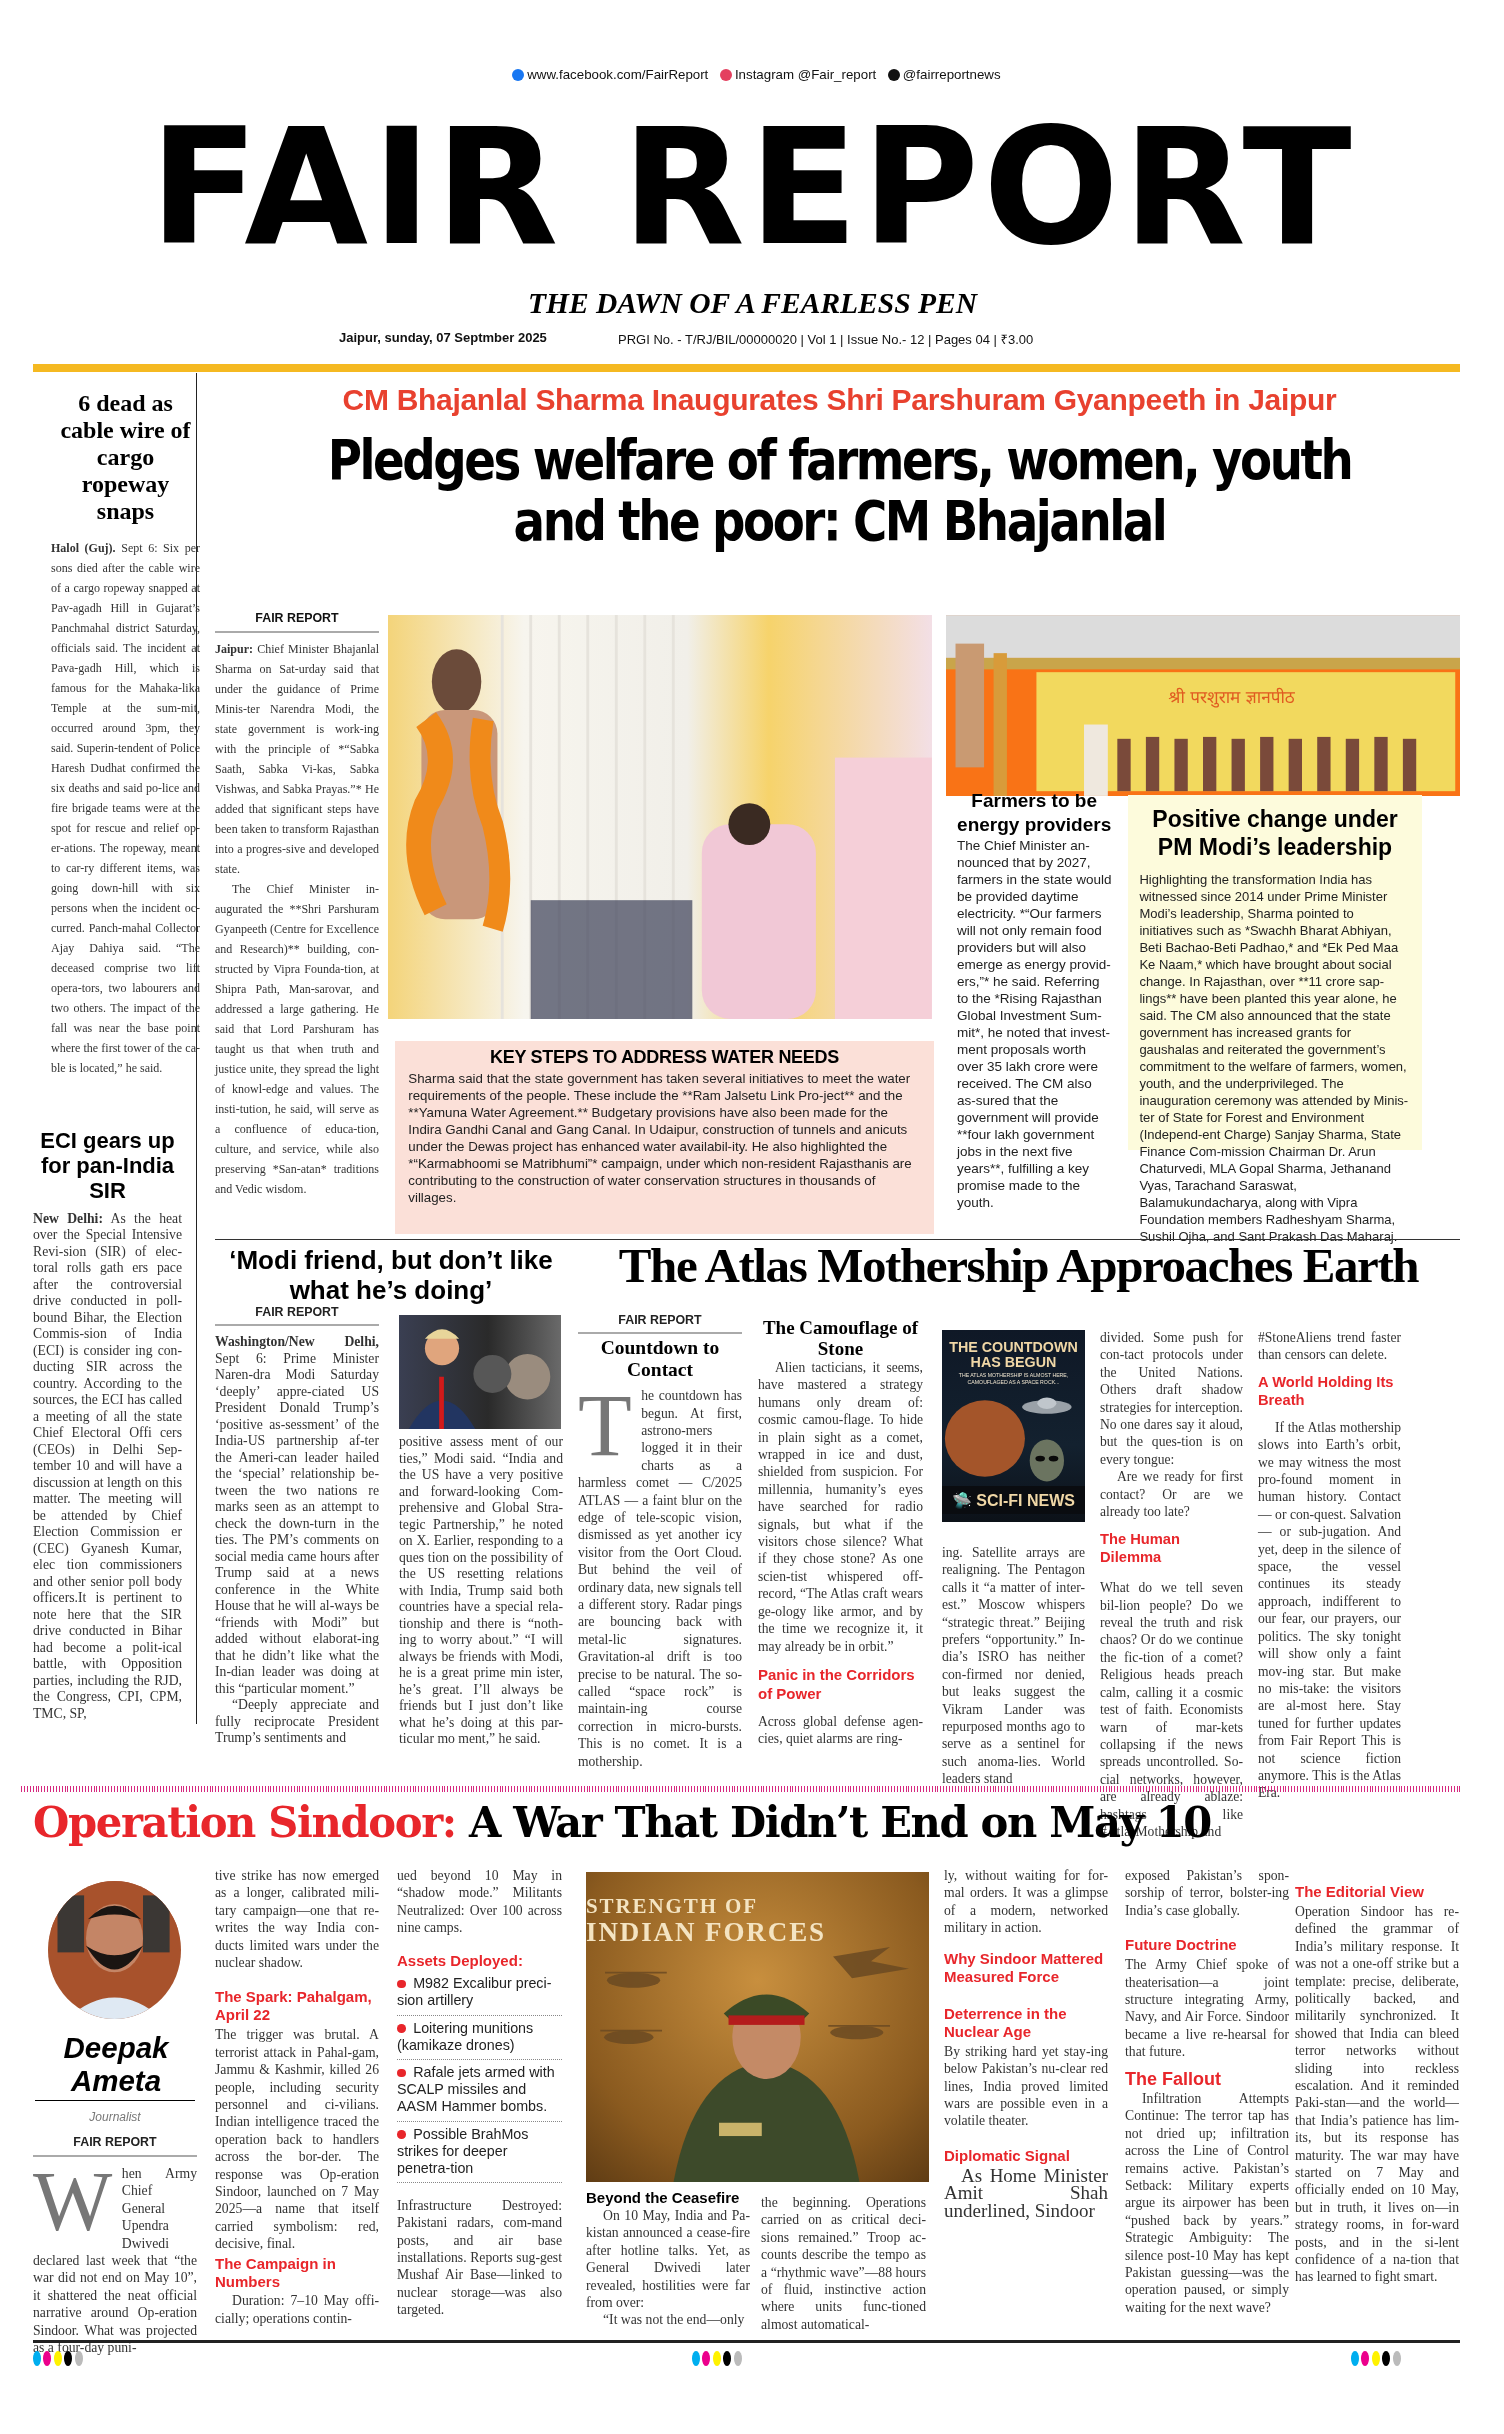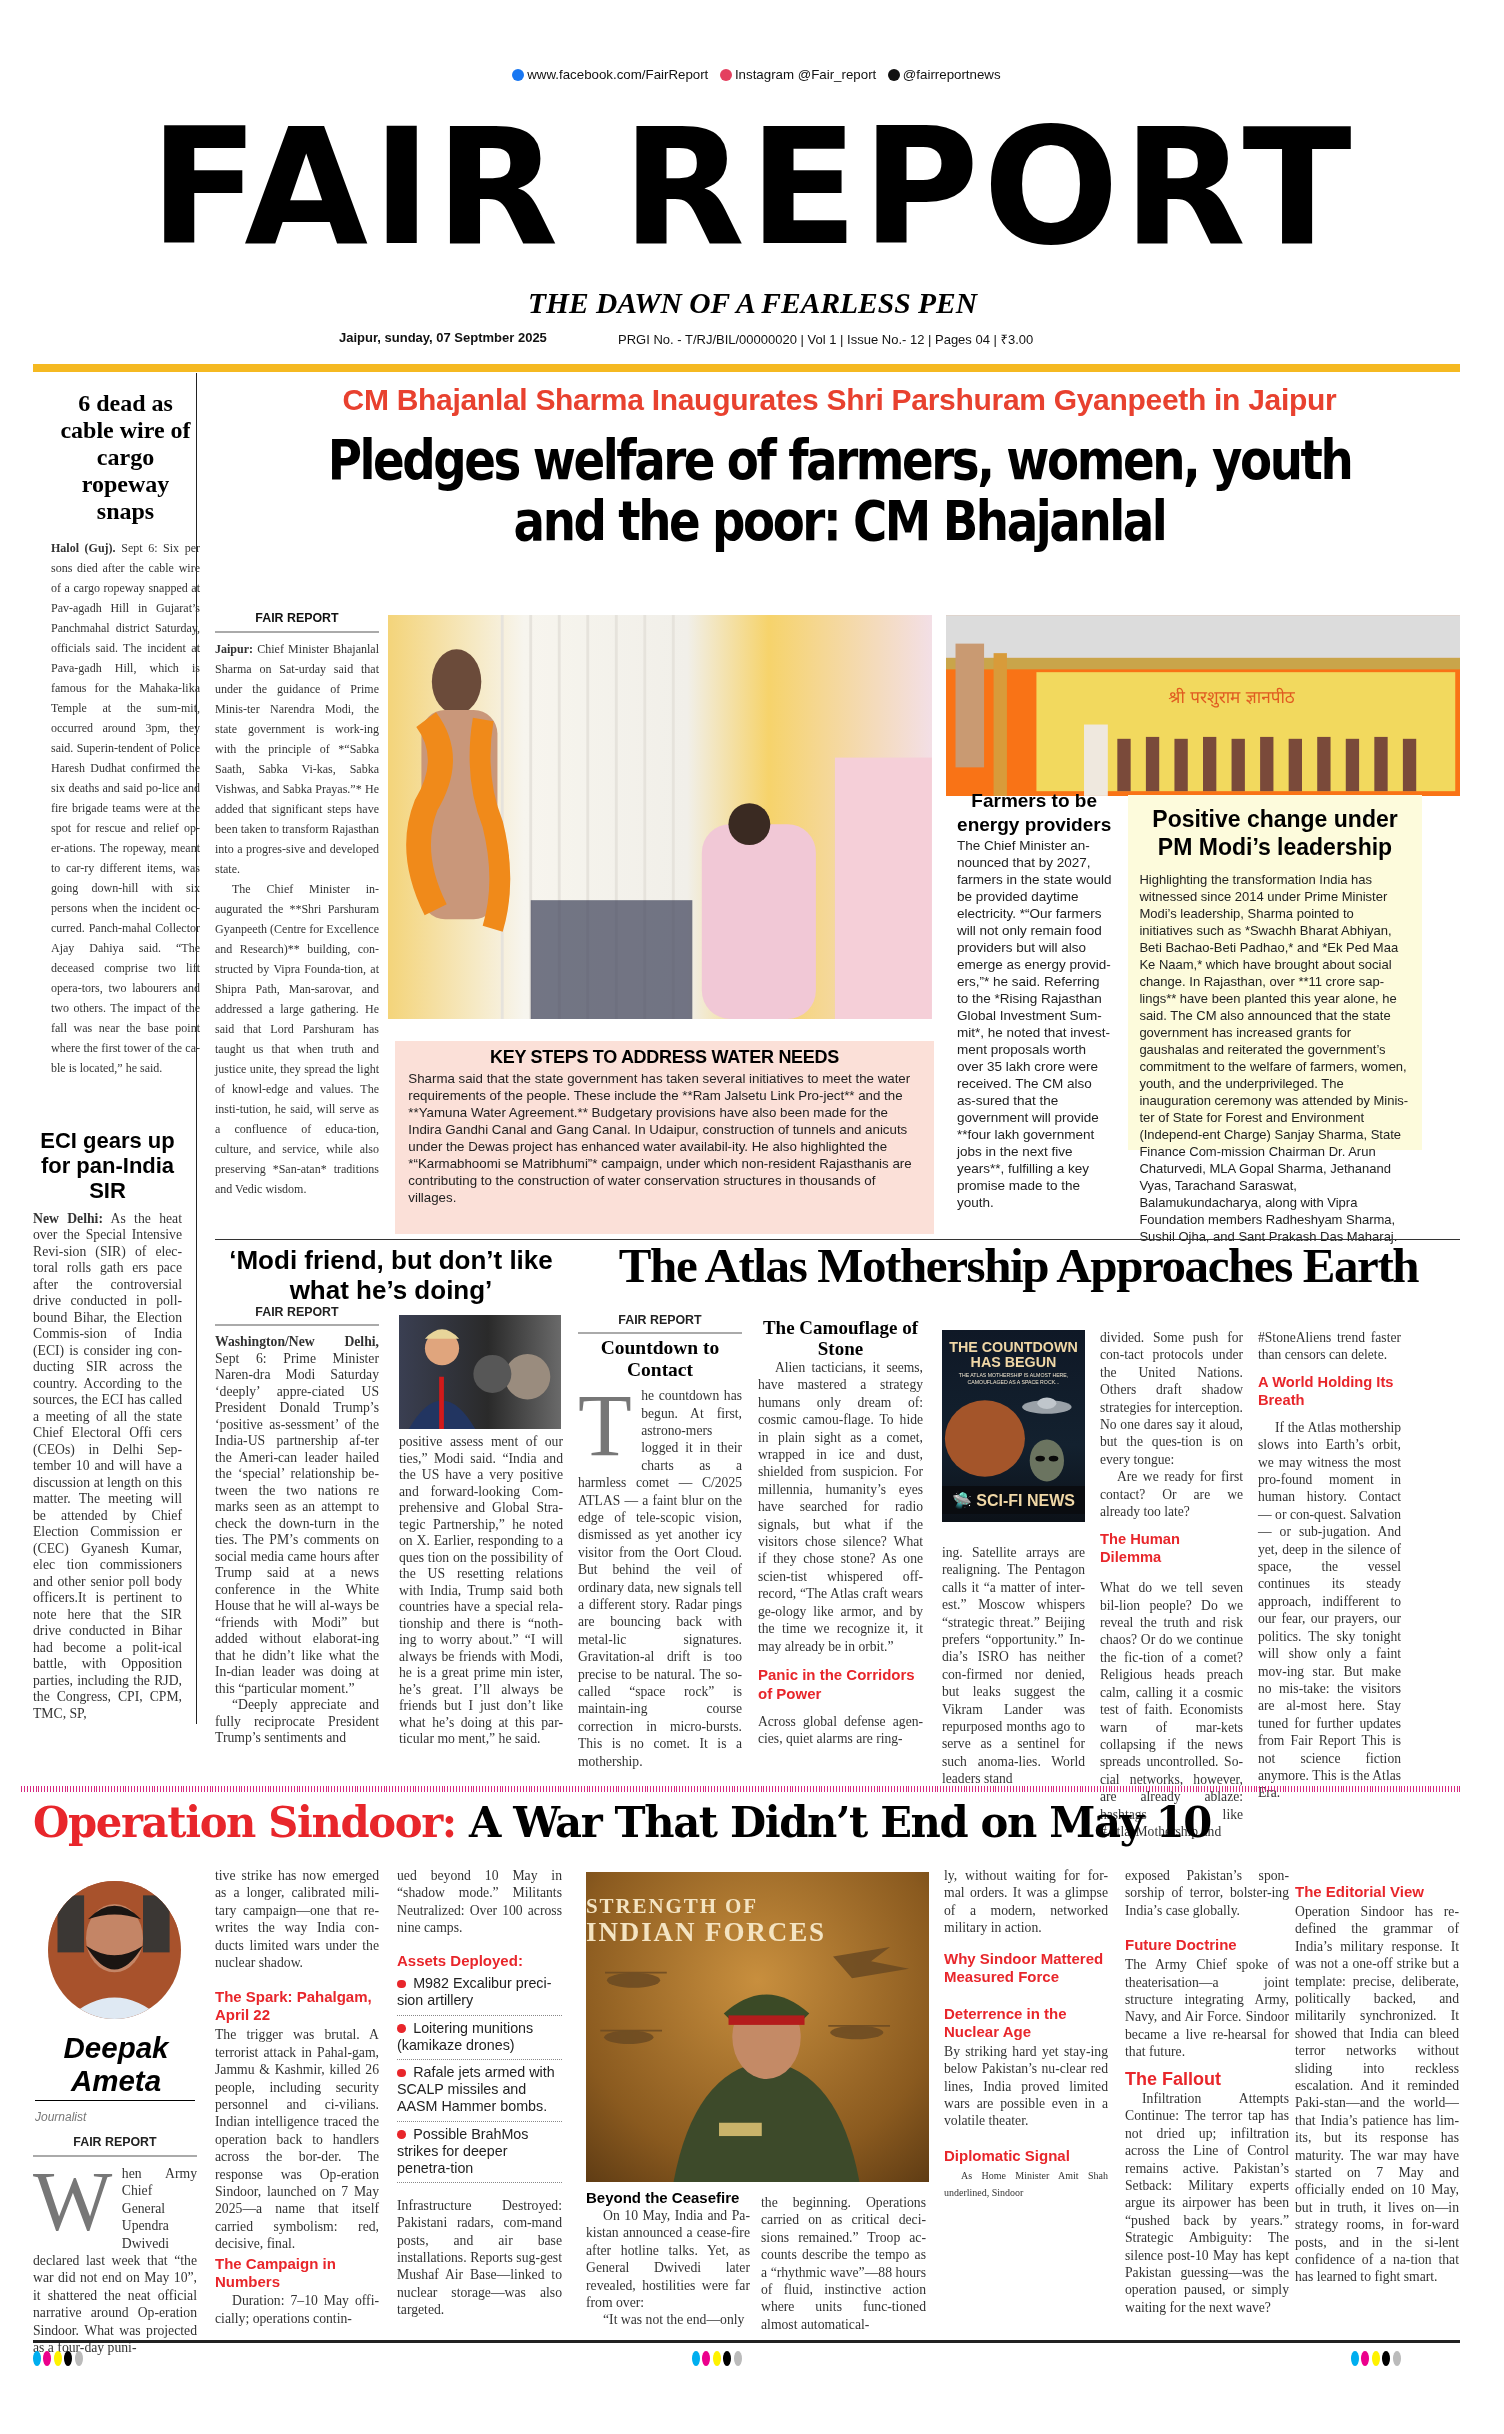--- a/index.html
+++ b/index.html
@@ -215,21 +215,21 @@
     <ellipse cx="70" cy="60" rx="30" ry="36" fill="#c48566"></ellipse>
     <path d="M40 68 q30 50 60 0 q-30 20 -60 0z" fill="#1a1512"></path>
     <path d="M42 40 q28 -28 56 0 q-28 -10 -56 0z" fill="#1a1512"></path>
   </svg>
 </div>
 <div class="abs sans" style="left:35px;top:2031px;width:162px;text-align:center;font-style:italic;font-weight:bold;font-size:29.5px;line-height:33px;color:#000">
     <div>Deepak</div>
     <div>Ameta</div>
   </div>
 <div class="abs hrule" style="left:35px;top:2100px;width:160px;background:#000"></div>
-<div class="abs sans" style="left:35px;top:2110px;width:160px;font-style:italic;font-size:12px;color:#777">Journalist</div>
+<div class="abs sans" style="left:35px;top:2110px;width:160px;text-align:center;font-style:italic;font-size:12px;color:#777">Journalist</div>
 <div class="abs sans bold" style="left:35px;top:2135px;width:160px;text-align:center;font-size:12.4px">FAIR REPORT</div>
 <div class="abs hrule" style="left:33px;top:2155px;width:164px;background:#aaa;height:1.9px"></div>
 <div class="abs body" style="left:33px;top:2165px;width:164px;font-size:13.7px;line-height:17.4px"><span class="dropcap" style="font-size:84px;line-height:70px">W</span><span>hen Army Chief General Upendra Dwivedi declared last week that “the war did not end on May 10”, it shattered the neat official narrative around Op-eration Sindoor. What was projected as a four-day puni-</span></div>
 
 <div class="abs" style="left:215px;top:1867px;width:164px">
   <div class="body" style="font-size:13.7px;line-height:17.4px">tive strike has now emerged as a longer, calibrated mili-tary campaign—one that re-writes the way India con-ducts limited wars under the nuclear shadow.</div>
   <div class="subhead" style="margin-top:17px;font-size:15px">The Spark: Pahalgam, April 22</div>
   <div class="body" style="font-size:13.7px;line-height:17.4px">The trigger was brutal. A terrorist attack in Pahal-gam, Jammu &amp; Kashmir, killed 26 people, including security personnel and ci-vilians. Indian intelligence traced the operation back to handlers across the bor-der. The response was Op-eration Sindoor, launched on 7 May 2025—a name that itself carried symbolism: red, decisive, final.</div>
   <div class="subhead" style="margin-top:1.9px;font-size:15px">The Campaign in Numbers</div>
   <div class="body" style="font-size:13.7px;line-height:17.4px">
@@ -277,21 +277,21 @@
   <p class="ind">“It was not the end—only</p>
 </div>
 <div class="abs body" style="left:761px;top:2194px;width:165px;font-size:13.7px;line-height:17.4px">the beginning. Operations carried on as critical deci-sions remained.” Troop ac-counts describe the tempo as a “rhythmic wave”—88 hours of fluid, instinctive action where units func-tioned almost automatical-</div>
 
 <div class="abs" style="left:944px;top:1867px;width:164px">
   <div class="body" style="font-size:13.7px;line-height:17.4px">ly, without waiting for for-mal orders. It was a glimpse of a modern, networked military in action.</div>
   <div class="subhead" style="margin-top:13.3px;font-size:15px">Why Sindoor Mattered Measured Force</div>
   <div class="subhead" style="margin-top:19px;font-size:15px">Deterrence in the Nuclear Age</div>
   <div class="body" style="font-size:13.7px;line-height:17.4px">By striking hard yet stay-ing below Pakistan’s nu-clear red lines, India proved limited wars are possible even in a volatile theater.</div>
   <div class="subhead" style="margin-top:17px;font-size:15px">Diplomatic Signal</div>
-  <div class="body" style="font-size:10px;line-height:17.4px">
+  <div class="body" style="font-size:19px;line-height:17.4px">
       <p class="ind">As Home Minister Amit Shah underlined, Sindoor</p>
     </div>
 </div>
 
 <div class="abs" style="left:1125px;top:1867px;width:164px">
   <div class="body" style="font-size:13.7px;line-height:17.4px">exposed Pakistan’s spon-sorship of terror, bolster-ing India’s case globally.</div>
   <div class="subhead" style="margin-top:17px;font-size:15px">Future Doctrine</div>
   <div class="body" style="font-size:13.7px;line-height:17.4px">The Army Chief spoke of theaterisation—a joint structure integrating Army, Navy, and Air Force. Sindoor became a live re-hearsal for that future.</div>
   <div class="subhead" style="font-size:18px">The Fallout</div>
   <div class="body" style="font-size:13.7px;line-height:17.4px">

